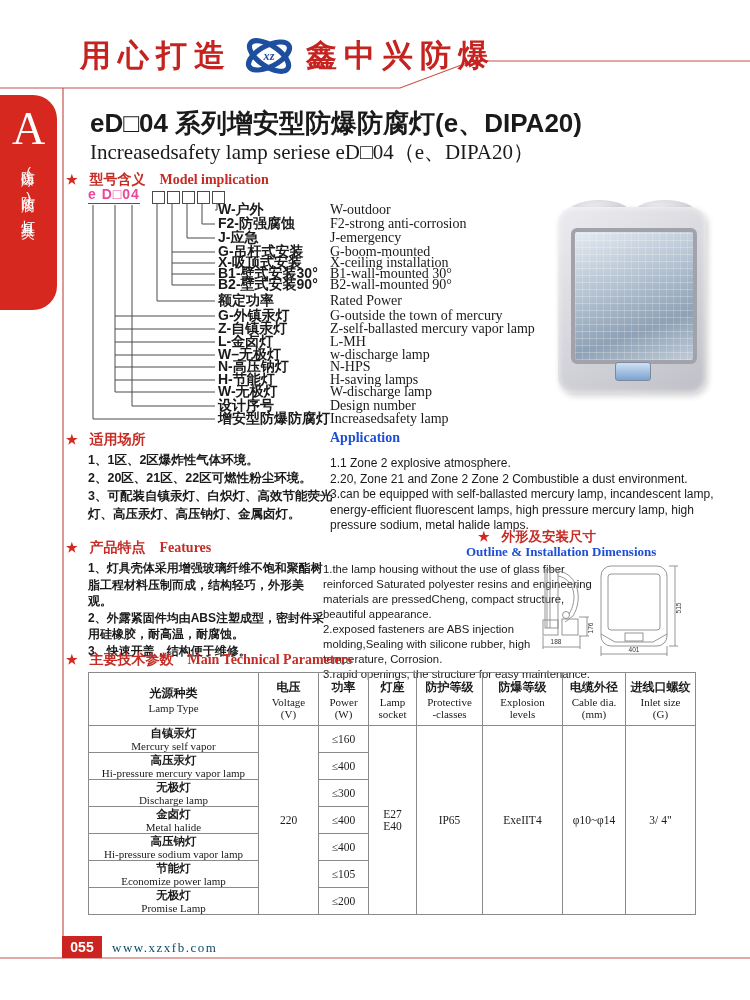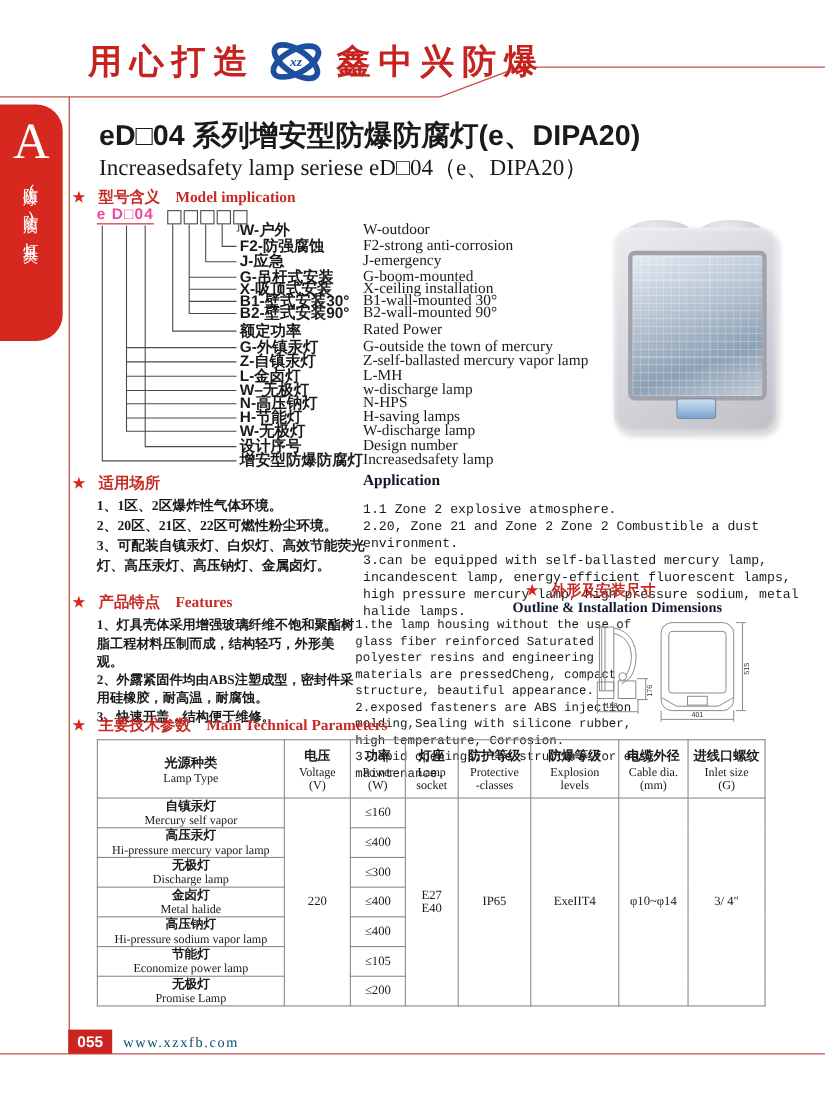--- a/index.html
+++ b/index.html
@@ -33,24 +33,24 @@
   
   .tree{position:absolute;left:88px;top:186px;width:600px;height:242px;}
   .tree .code{position:absolute;left:0;top:0;color:#ec4899;font-weight:bold;font-size:14px;
               border-bottom:1.5px solid #c5231f;padding-bottom:1px;letter-spacing:1px;}
   .tree .sq{position:absolute;top:5px;width:11px;height:11px;border:1.5px solid #4a4a4a;background:#fff;}
   .trow{position:absolute;left:0;height:13px;width:600px;font-size:14px;line-height:13px;}
   .trow .cn{position:absolute;left:130px;font-weight:bold;white-space:nowrap;}
   .trow .en{position:absolute;left:242px;font-family:"Liberation Serif",serif;font-weight:normal;white-space:nowrap;}
 
   
-  .cn-list{position:absolute;font-size:12.5px;font-weight:bold;line-height:18px;font-family:Liberation Serif, serif;}
-  .en-list{position:absolute;font-family:Liberation Mono, monospace;font-size:12px;line-height:15.5px;}
+  .cn-list{position:absolute;font-size:12.5px;font-weight:bold;line-height:18px;}
+  .en-list{position:absolute;font-family:Liberation Sans, sans-serif;font-size:12px;line-height:15.5px;}
   .en-list p, .cn-list p{margin:0;}
-  .red-serif{color:#0f172a;font-family:"Liberation Serif",serif;font-weight:bold;}
+  .red-serif{color:#1d4ed8;font-family:"Liberation Serif",serif;font-weight:bold;}
 
   
   table.params{position:absolute;left:88px;top:672px;width:607px;border-collapse:collapse;table-layout:fixed;}
   table.params th, table.params td{border:1px solid #8a8a8a;text-align:center;vertical-align:middle;padding:0 2px;}
   table.params{border:1.5px solid #777;}
   table.params th{height:52px;font-weight:normal;}
   table.params td{height:26px;}
   .h-cn{font-size:12px;font-weight:bold;}
   .h-en{font-family:"Liberation Serif",serif;font-size:11px;}
   .c-cn{font-size:11.5px;font-weight:bold;line-height:13px;}

